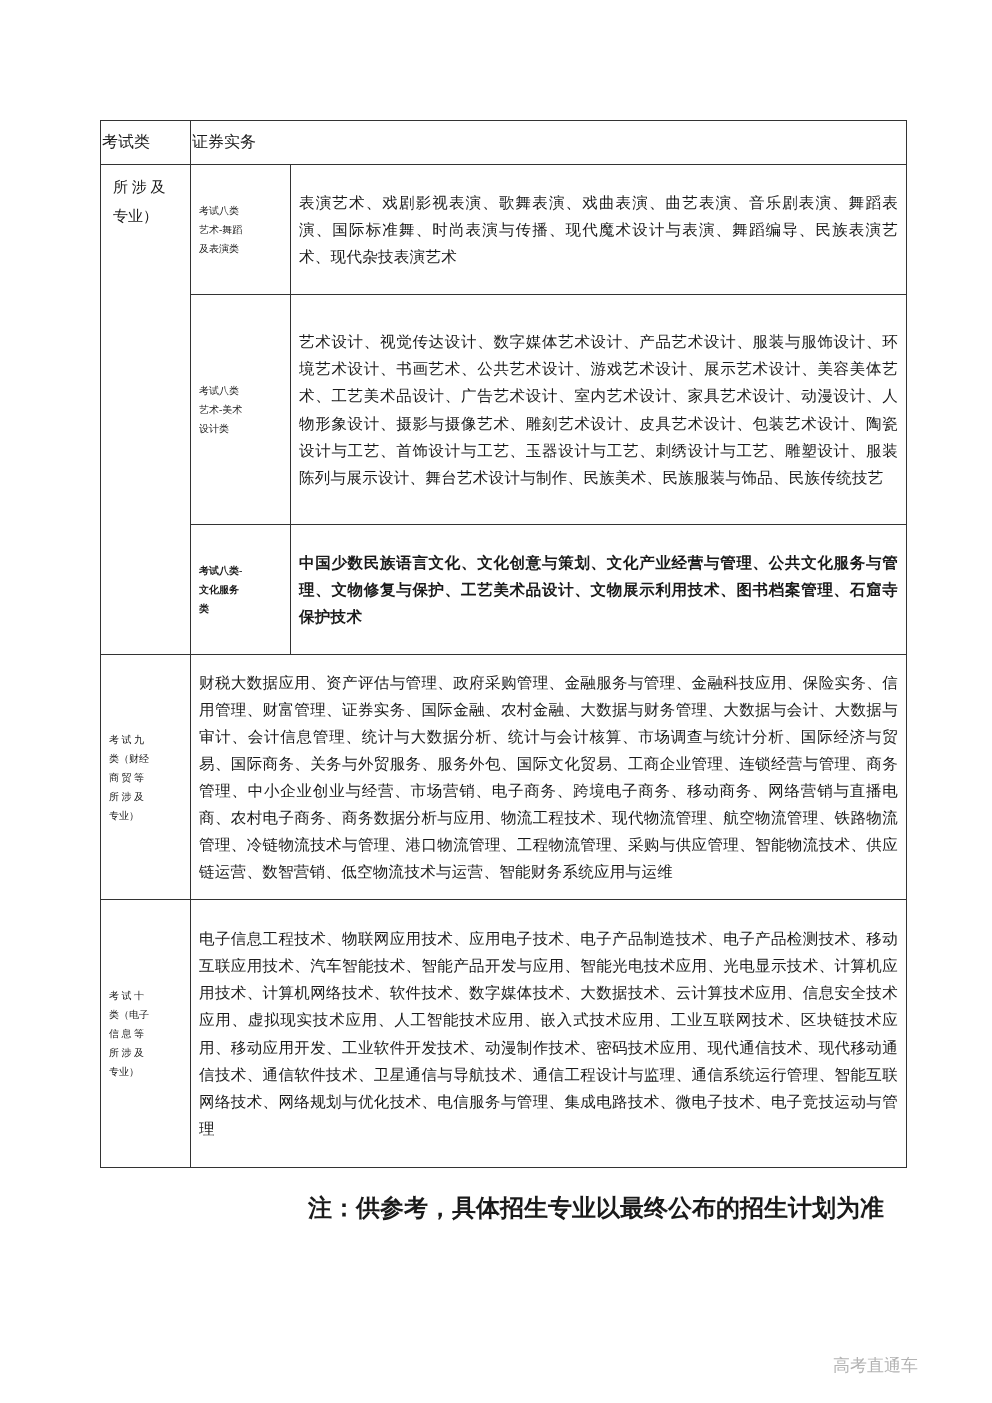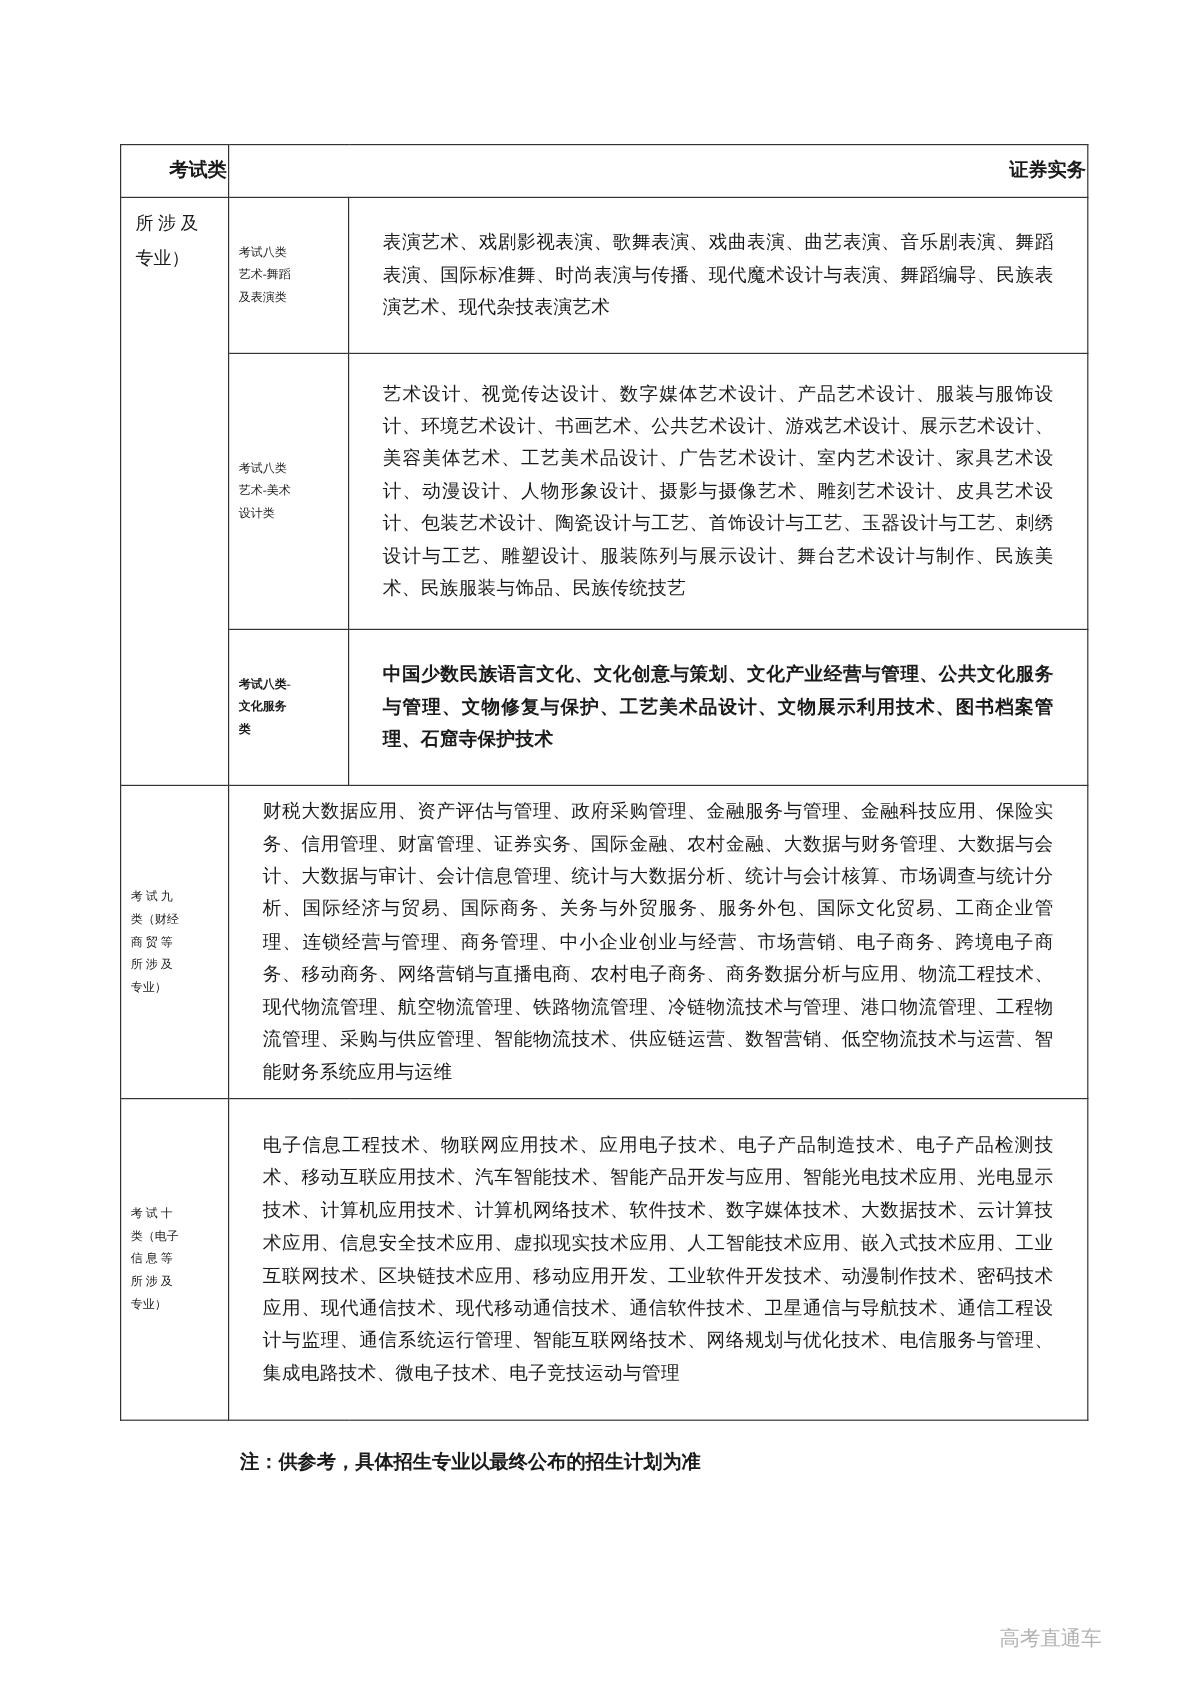--- a/index.html
+++ b/index.html
@@ -32,61 +32,62 @@
     table.majors-table td {
       border: 1px solid var(--border, #333);
       color: var(--text, #1a1a1a);
     }
     .col-exam   { width: 90px;  }
     .col-sub    { width: 100px; }
     .col-majors { width: 616px; }
 
     td.th {
       height: 44px;
-      font-weight: bold;
+      font-weight: normal;
       font-size: 16px;
-      text-align: right;
+      text-align: left;
       vertical-align: middle;
     }
     td.left-label {
       vertical-align: top;
       padding: 8px 4px 8px 12px;
       font-size: 15px;
       line-height: 1.9;
       white-space: pre-line;
       text-align: left;
     }
     td.cat {
       vertical-align: middle;
       padding: 6px 4px 6px 8px;
       font-size: 10px;
       line-height: 1.9;
       white-space: pre-line;
       text-align: left;
     }
     td.majors {
       vertical-align: middle;
-      padding: 8px 28px;
+      padding: 8px 8px;
       font-size: 15.5px;
       line-height: 1.75;
       text-align: justify;
       text-justify: inter-character;
       letter-spacing: 0.3px;
     }
     tr.r1 { height: 130px; }
     tr.r2 { height: 230px; }
     tr.r3 { height: 130px; font-weight: bold; }
     tr.r4 { height: 245px; }
     tr.r5 { height: 268px; }
 
     .note {
       margin: 24px 0 0 200px;
       font-weight: bold;
-      font-size: 16px;
+      font-size: 24px;
       color: var(--text, #1a1a1a);
+      text-align: center;
     }
     .watermark {
       position: absolute;
       right: 74px;
       bottom: 26px;
       font-size: 17px;
       color: var(--watermark, #b3b3b3);
       font-family: "Liberation Sans", "DejaVu Sans", sans-serif;
     }
   </style>

